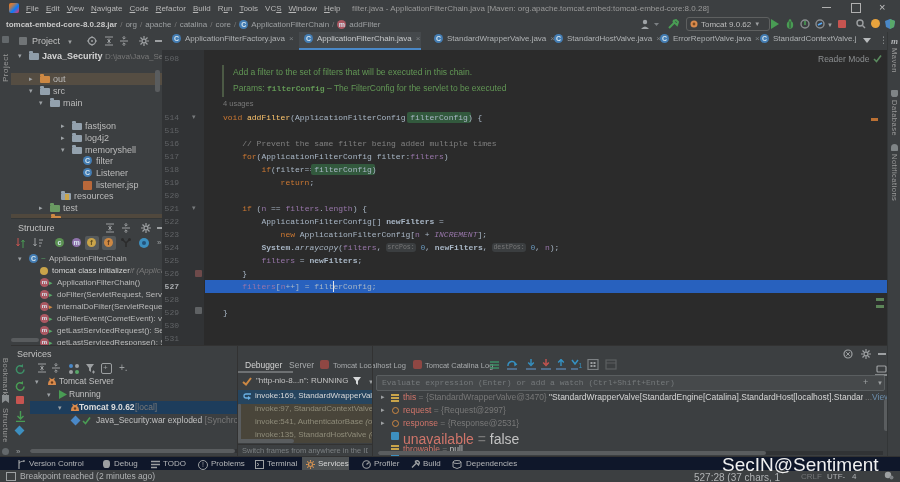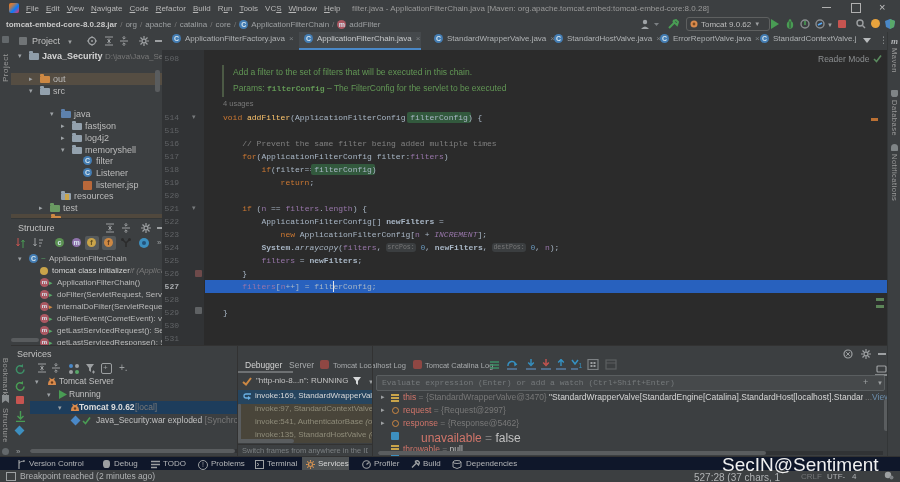--- a/index.html
+++ b/index.html
@@ -146,24 +146,24 @@
 <div class="row" style="left:0;top:23px;width:151px;height:12px;line-height:12px;background:#554d42">
         <span class="chev" style="position:absolute;left:18px">▸</span>
         <div class="fo" style="position:absolute;left:29px;top:3px;background:#cd8843"></div>
         <span style="position:absolute;left:42px;white-space:nowrap">out</span>
       </div>
 <div class="row" style="left:0;top:35px;width:151px;height:12px;line-height:12px">
         <span class="chev" style="position:absolute;left:18px">▾</span>
         <div class="fo" style="position:absolute;left:29px;top:3px;background:#93a1ad"></div>
         <span style="position:absolute;left:42px;white-space:nowrap">src</span>
       </div>
-<div class="row" style="left:0;top:58px;width:151px;height:12px;line-height:12px">
-        <span class="chev" style="position:absolute;left:39px">▾</span>
-        <div class="fo" style="position:absolute;left:50px;top:3px;background:#5d81ad"></div>
-        <span style="position:absolute;left:63px;white-space:nowrap">java</span>
+<div class="row" style="left:0;top:47px;width:151px;height:12px;line-height:12px">
+        <span class="chev" style="position:absolute;left:28px">▾</span>
+        <div class="fo" style="position:absolute;left:39px;top:3px;background:#93a1ad"></div>
+        <span style="position:absolute;left:52px;white-space:nowrap">main</span>
       </div>
 <div class="row" style="left:0;top:70px;width:151px;height:12px;line-height:12px">
         <span class="chev" style="position:absolute;left:50px">▸</span>
         <div class="fo" style="position:absolute;left:61px;top:3px;background:#93a1ad"></div>
         <span style="position:absolute;left:74px;white-space:nowrap">fastjson</span>
       </div>
 <div class="row" style="left:0;top:82px;width:151px;height:12px;line-height:12px">
         <span class="chev" style="position:absolute;left:50px">▸</span>
         <div class="fo" style="position:absolute;left:61px;top:3px;background:#93a1ad"></div>
         <span style="position:absolute;left:74px;white-space:nowrap">log4j2</span>
@@ -544,23 +544,23 @@
         <div style="height:2px;background:#c9a44a;margin-bottom:1px"></div>
         <div style="height:2px;background:#c9a44a"></div>
       </div>
   <div class="a" style="left:392px;top:46px;font-size:8.5px;white-space:nowrap;width:460px;overflow:hidden"><span class="sal">this</span><span class="g"> = {StandardWrapperValve@3470} </span><span style="color:#d6d6d6">"StandardWrapperValve[StandardEngine[Catalina].StandardHost[localhost].StandardContext[/Jav</span></div>
   <div class="a" style="left:854px;top:46px;font-size:8.5px"><span class="g">...</span><span style="color:#6d8fae">View</span></div>
   <div class="a" style="left:370px;top:60px;color:#9da0a2;font-size:7px">▸</div>
   <div class="a" style="left:381px;top:61px;width:5px;height:5px;border:1.5px solid #cd8843;border-radius:50%"></div>
   <div class="a" style="left:392px;top:59px;font-size:8.5px"><span class="sal">request</span><span class="g"> = {Request@2997}</span></div>
   <div class="a" style="left:370px;top:73px;color:#9da0a2;font-size:7px">▸</div>
   <div class="a" style="left:381px;top:74px;width:5px;height:5px;border:1.5px solid #cd8843;border-radius:50%"></div>
-  <div class="a" style="left:392px;top:72px;font-size:8.5px"><span class="sal">response</span><span class="g"> = {Response@5462}</span></div>
+  <div class="a" style="left:392px;top:72px;font-size:8.5px"><span class="sal">response</span><span class="g"> = {Response@2531}</span></div>
   <div class="a" style="left:380px;top:86px;width:8px;height:8px;background:#3d8fbf;border-radius:1px"></div>
-  <div class="a" style="left:410px;top:85px;font-size:12px"><span class="sal">unavailable</span><span class="g"> = </span><span style="color:#c2c2c2">false</span></div>
+  <div class="a" style="left:392px;top:85px;font-size:14px"><span class="sal">unavailable</span><span class="g"> = </span><span style="color:#c2c2c2">false</span></div>
   <div class="a" style="left:380px;top:99px;width:8px;height:8px">
         <div style="height:2px;background:#c9a44a;margin-bottom:1px"></div>
         <div style="height:2px;background:#c9a44a;margin-bottom:1px"></div>
         <div style="height:2px;background:#c9a44a"></div>
       </div>
   <div class="a" style="left:392px;top:98px;font-size:8.5px"><span class="sal">throwable</span><span class="g"> = </span><span style="color:#c2c2c2">null</span></div>
   <div class="a" style="left:873px;top:53px;width:4px;height:32px;background:#5a5d5f;border-radius:2px"></div>
   <div class="a" style="left:367px;top:105px;width:505px;height:4px;background:#313335"></div>
   <div class="a" style="left:367px;top:105px;width:388px;height:4px;background:#5a5d5f;border-radius:2px"></div>
   <div class="a" style="left:380px;top:109px;width:8px;height:3px;background:#3d8fbf"></div>

